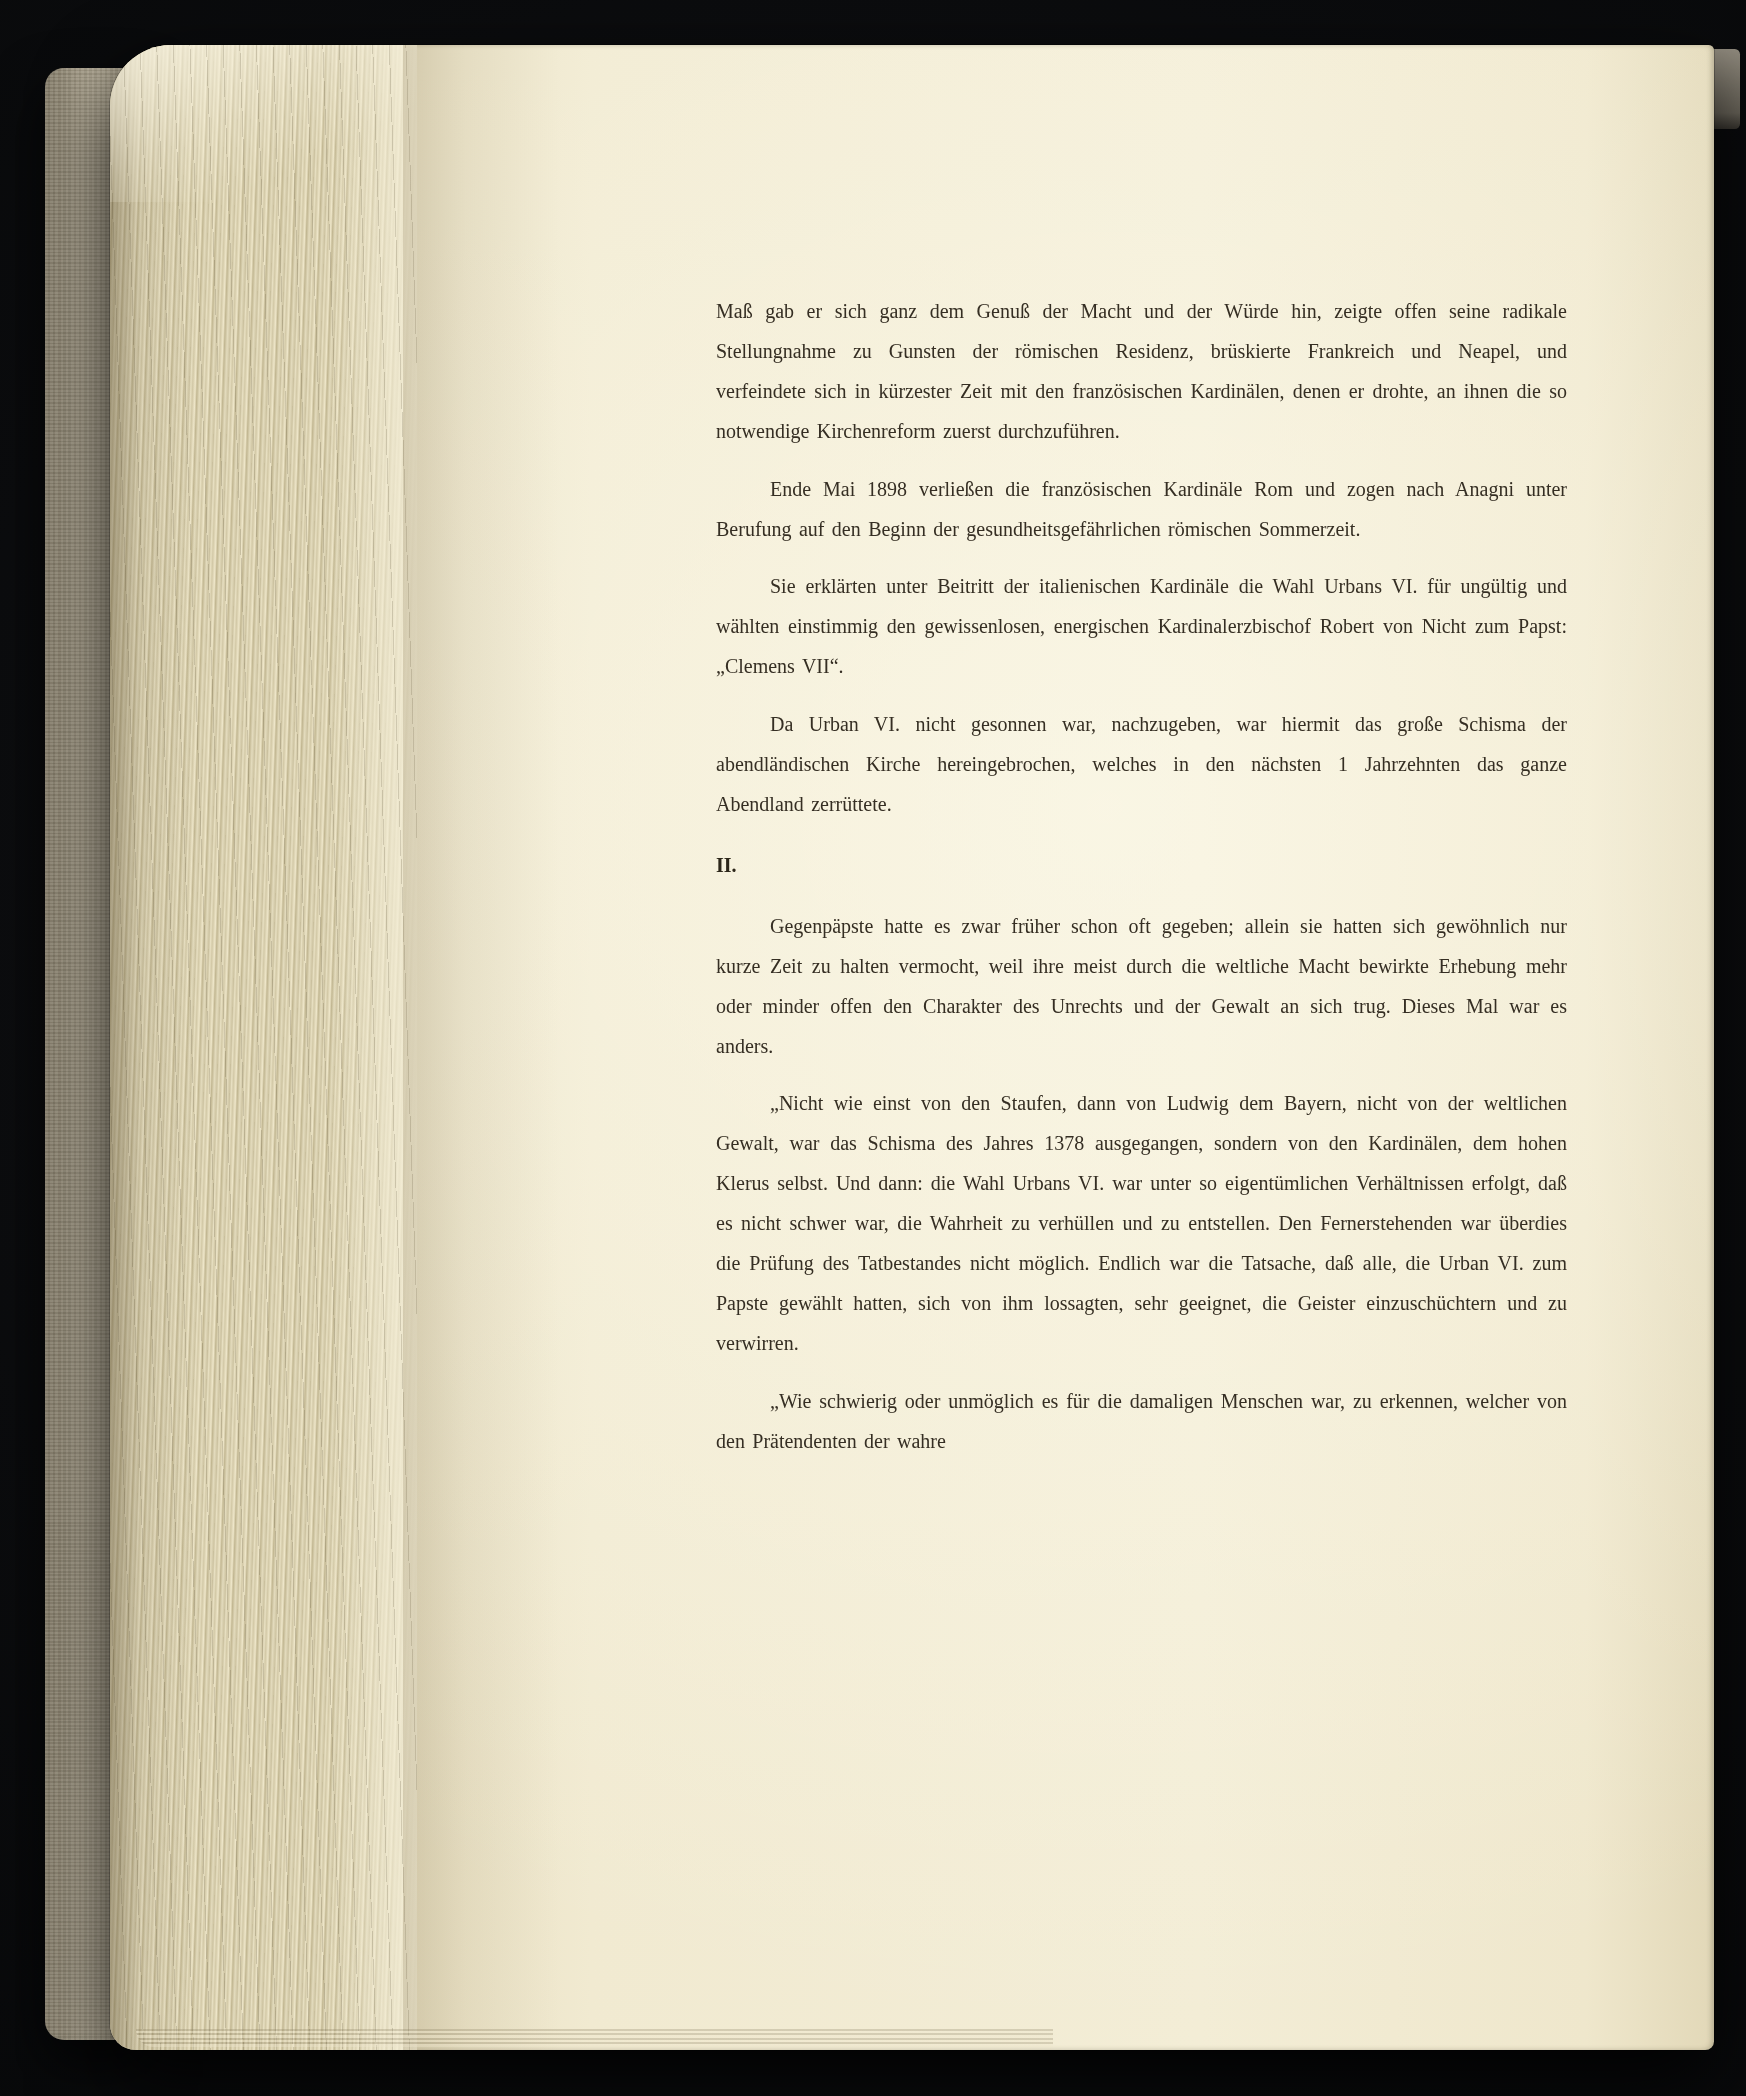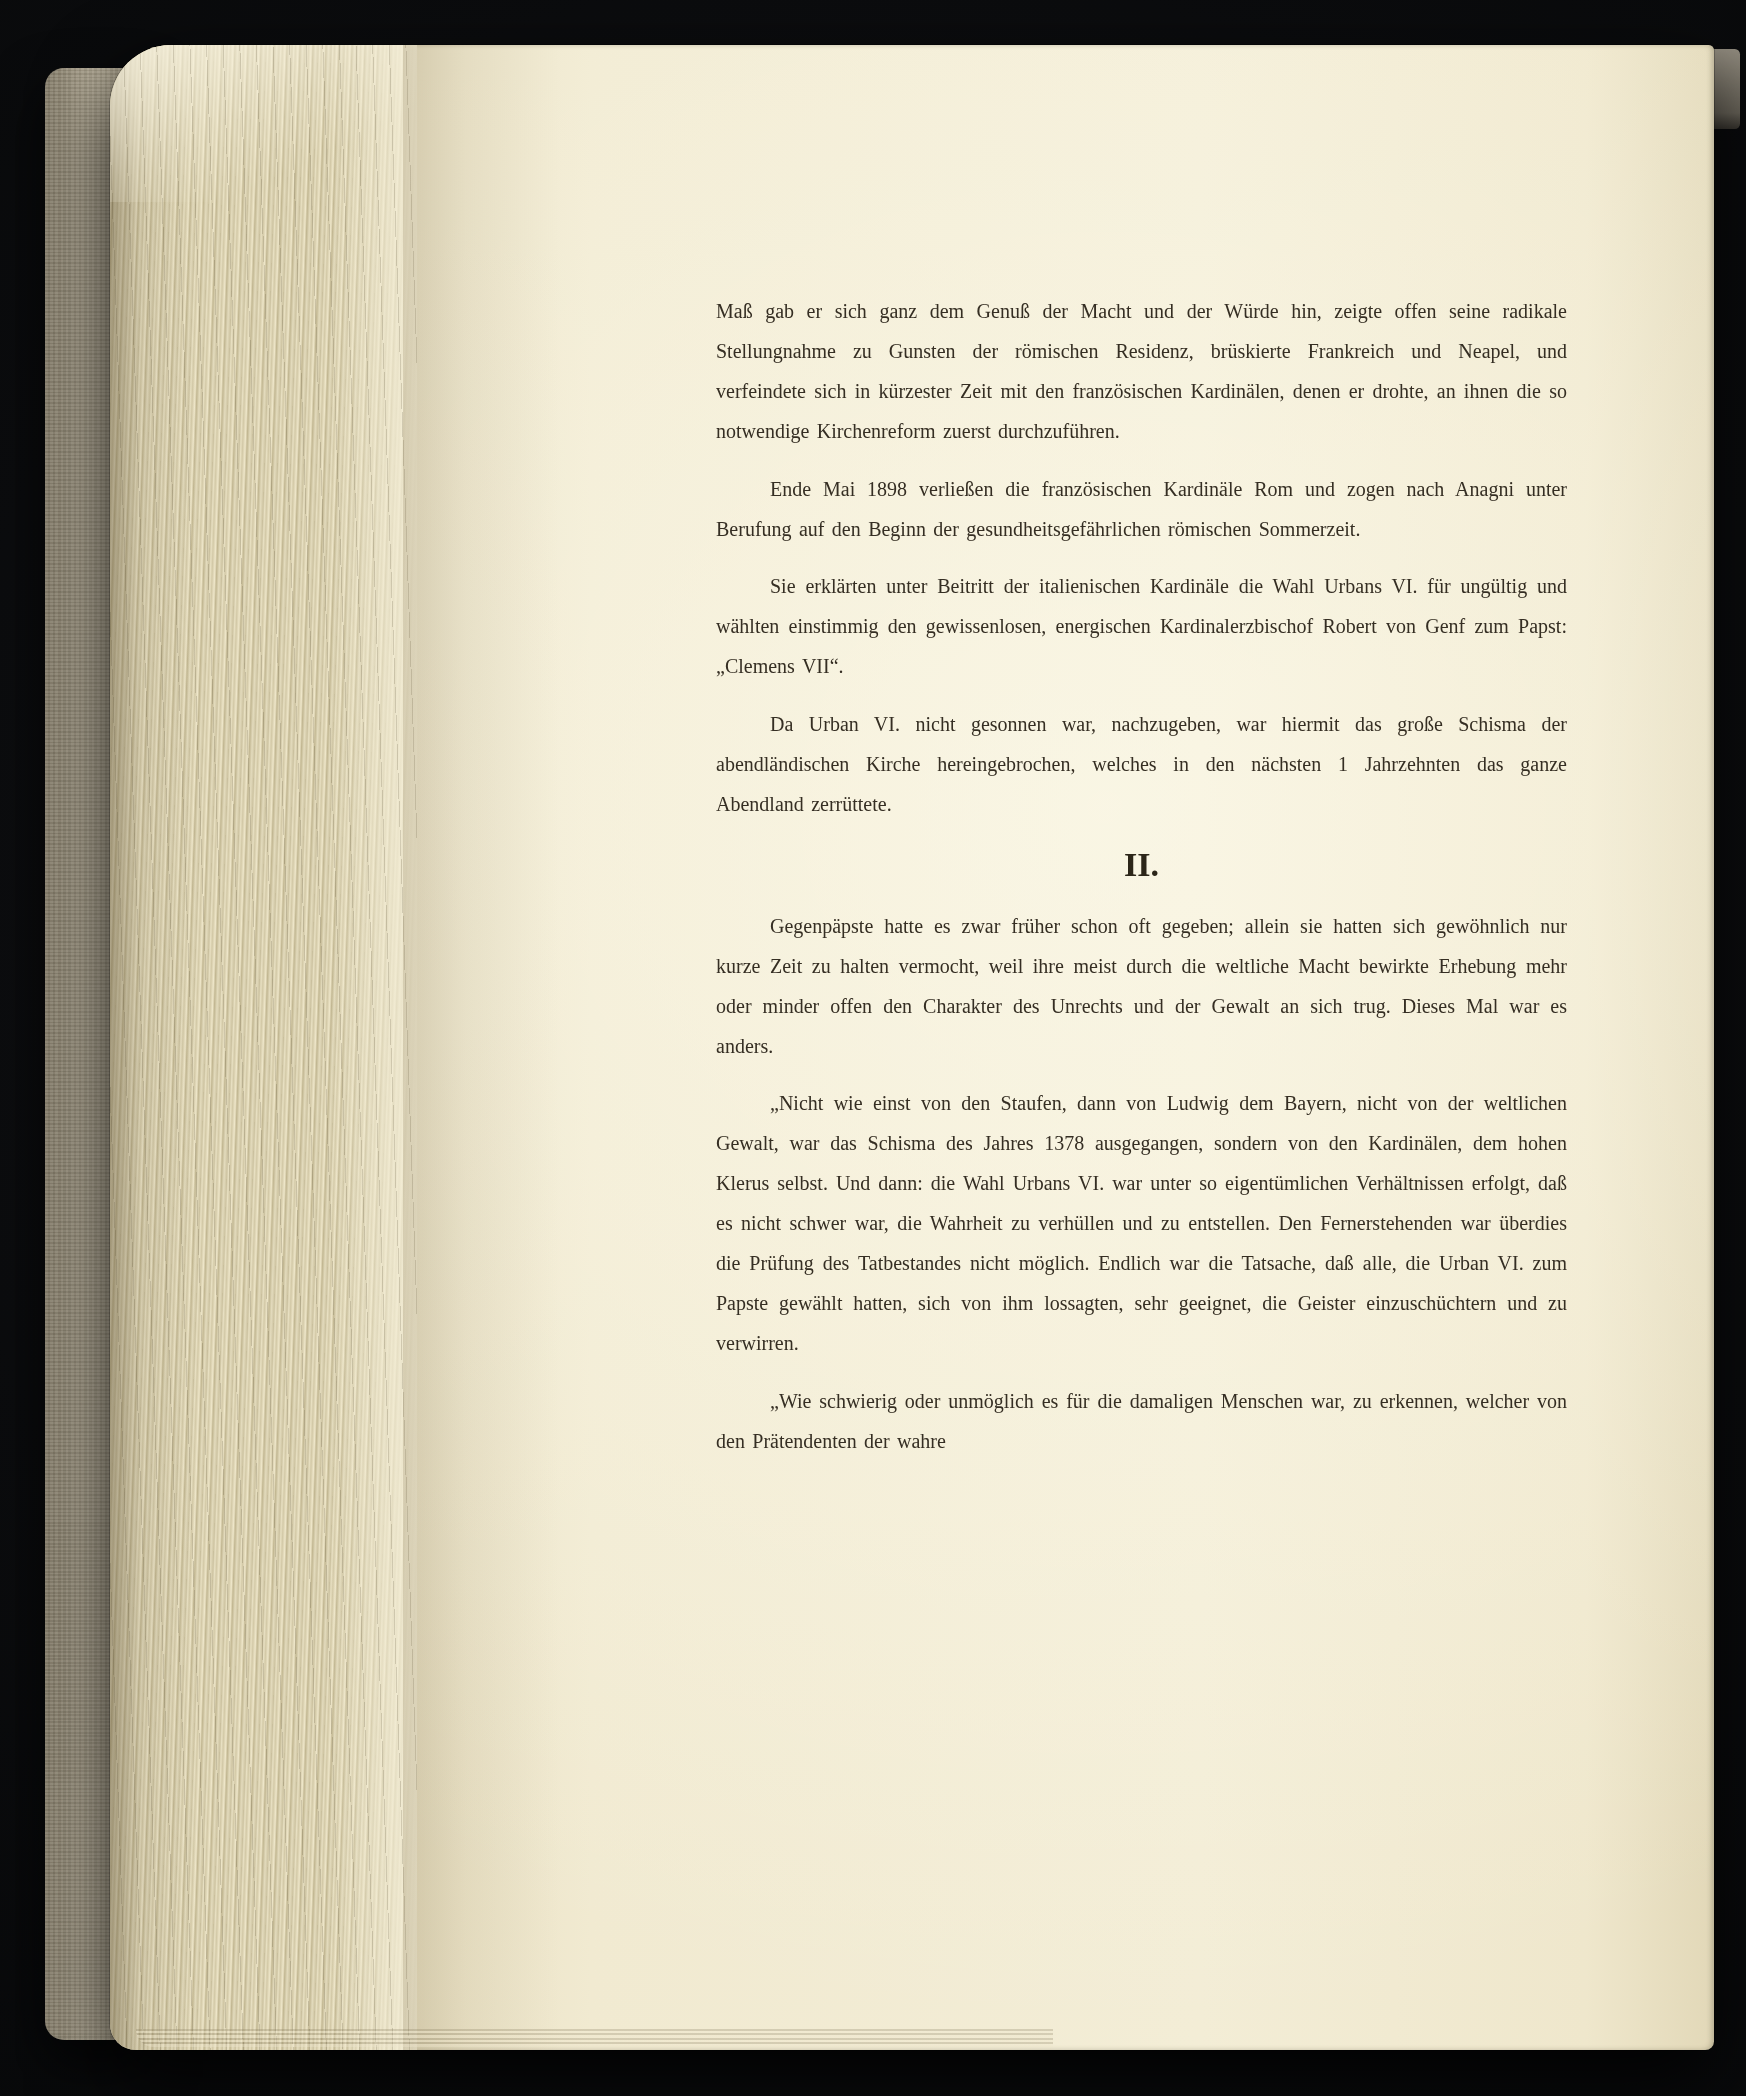--- a/index.html
+++ b/index.html
@@ -162,24 +162,24 @@
     text-indent: 54px;
     word-spacing: .12em;
     margin: 0 0 17.5px 0;
   }
   .para.continued {
     text-indent: 0;
   }
   .para:last-child { margin-bottom: 0; }
 
   .section-heading {
-    font-size: 34px;
+    font-size: 20px;
     line-height: 40px;
     font-weight: bold;
-    text-align: center;
+    text-align: left;
     margin: 21px 0 21px 0;
     color: #2c2619;
   }
 </style>
 </head>
 <body>
 
 <div class="scene">
 
   <div class="cover"></div>
@@ -190,21 +190,21 @@
     <div class="curve-shadow"></div>
     <div class="bottom-edges"></div>
 
     <div class="text-col">
 
 
       <p class="para continued">Maß gab er sich ganz dem Genuß der Macht und der Würde hin, zeigte offen seine radikale Stellungnahme zu Gunsten der römischen Residenz, brüskierte Frankreich und Neapel, und verfeindete sich in kürzester Zeit mit den französischen Kardinälen, denen er drohte, an ihnen die so notwendige Kirchenreform zuerst durchzuführen.</p>
 
       <p class="para">Ende Mai 1898 verließen die französischen Kardinäle Rom und zogen nach Anagni unter Berufung auf den Beginn der gesundheitsgefährlichen römischen Sommerzeit.</p>
 
-      <p class="para">Sie erklärten unter Beitritt der italienischen Kardinäle die Wahl Urbans VI. für ungültig und wählten einstimmig den gewissenlosen, energischen Kardinalerzbischof Robert von Genf zum Papst: „Clemens VII“.</p>
+      <p class="para">Sie erklärten unter Beitritt der italienischen Kardinäle die Wahl Urbans VI. für ungültig und wählten einstimmig den gewissenlosen, energischen Kardinalerzbischof Robert von Nicht zum Papst: „Clemens VII“.</p>
 
       <p class="para">Da Urban VI. nicht gesonnen war, nachzugeben, war hiermit das große Schisma der abendländischen Kirche hereingebrochen, welches in den nächsten 1 Jahrzehnten das ganze Abendland zerrüttete.</p>
 
       <div class="section-heading">II.</div>
 
       <p class="para">Gegenpäpste hatte es zwar früher schon oft gegeben; allein sie hatten sich gewöhnlich nur kurze Zeit zu halten vermocht, weil ihre meist durch die weltliche Macht bewirkte Erhebung mehr oder minder offen den Charakter des Unrechts und der Gewalt an sich trug.  Dieses Mal war es anders.</p>
 
       <p class="para">„Nicht wie einst von den Staufen, dann von Ludwig dem Bayern, nicht von der weltlichen Gewalt, war das Schisma des Jahres 1378 ausgegangen, sondern von den Kardinälen, dem hohen Klerus selbst.  Und dann: die Wahl Urbans VI. war unter so eigentümlichen Verhältnissen erfolgt, daß es nicht schwer war, die Wahrheit zu verhüllen und zu entstellen.  Den Fernerstehenden war überdies die Prüfung des Tatbestandes nicht möglich.  Endlich war die Tatsache, daß alle, die Urban VI. zum Papste gewählt hatten, sich von ihm lossagten, sehr geeignet, die Geister einzuschüchtern und zu verwirren.</p>
 
       <p class="para">„Wie schwierig oder unmöglich es für die damaligen Menschen war, zu erkennen, welcher von den Prätendenten der wahre</p>

